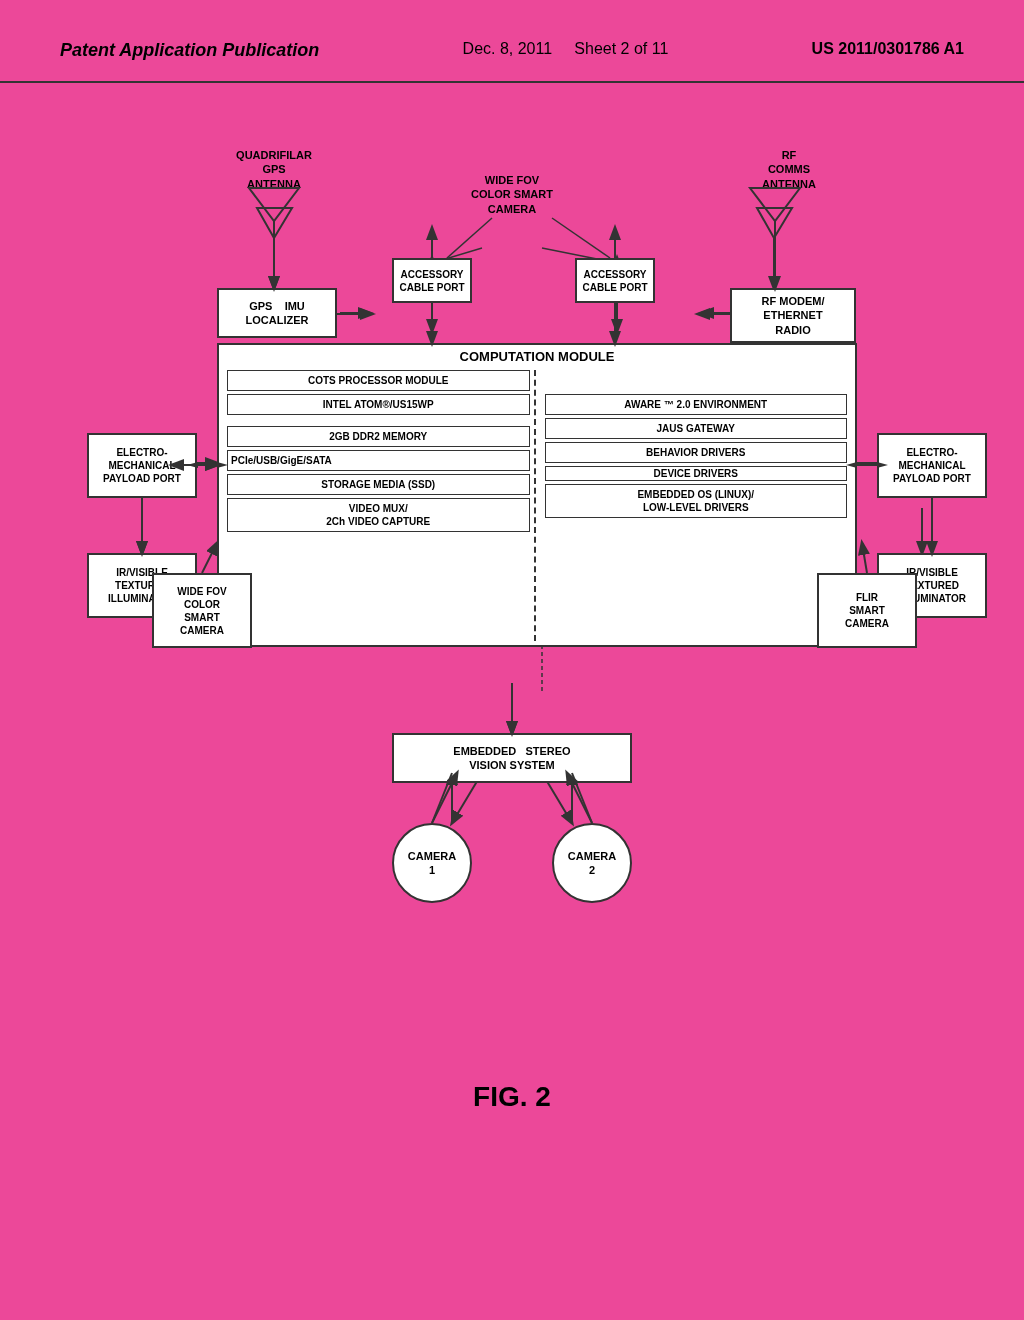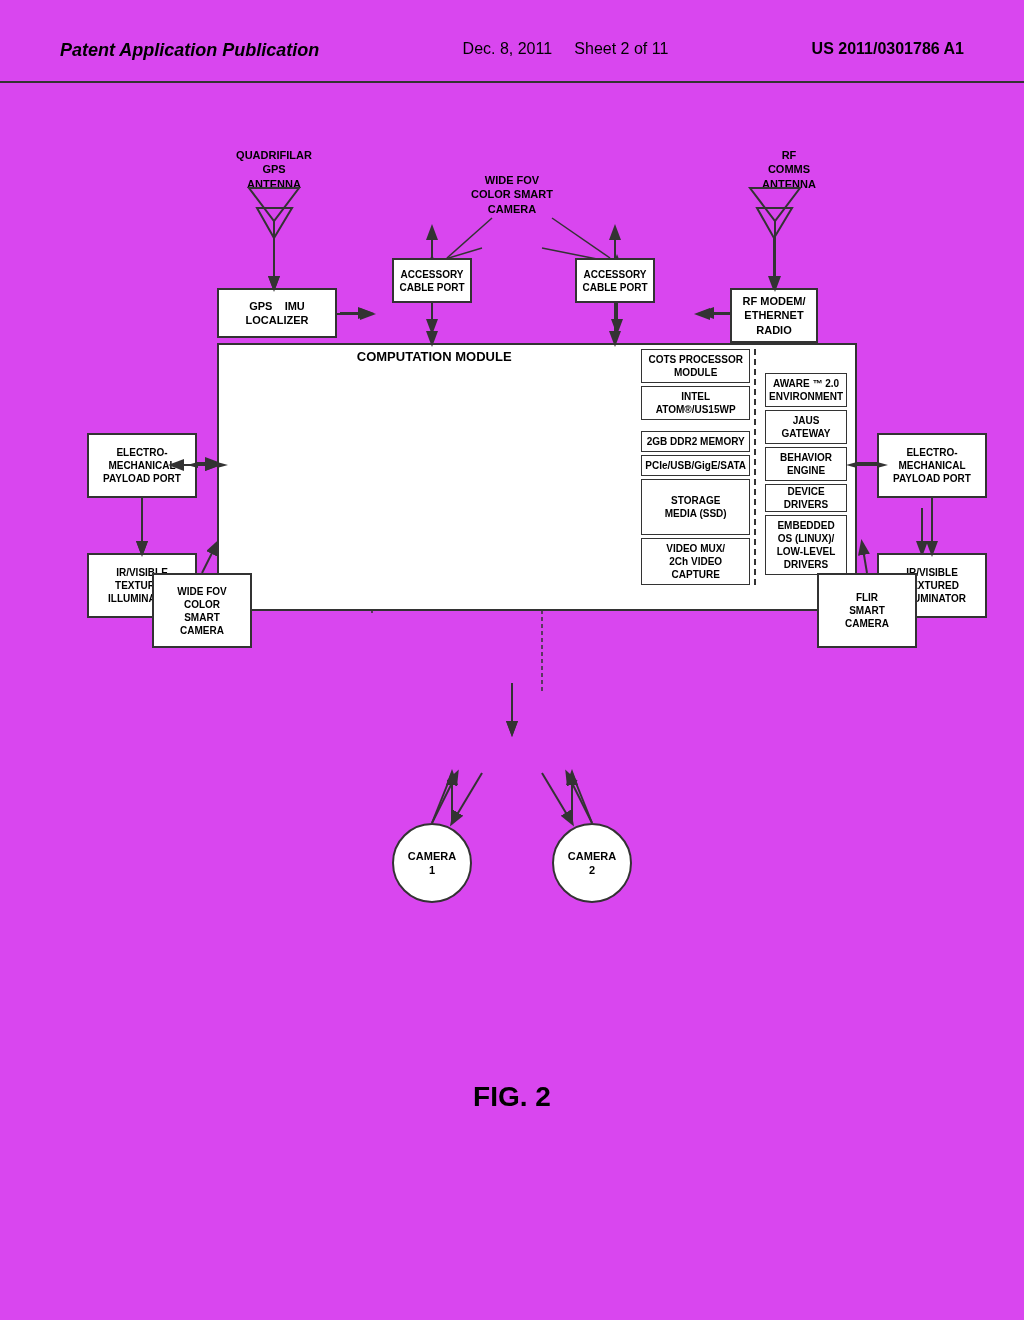--- a/index.html
+++ b/index.html
@@ -7,21 +7,21 @@
       background: #fff;
       font-family: Arial, sans-serif;
       width: 1024px;
       min-height: 1320px;
       position: relative;
       overflow-x: hidden;
     }
     .page {
       width: 1024px;
       min-height: 1320px;
-      background: #d946ef;
+      background: #ec4899;
       padding: 0;
       position: relative;
     }
     
     .header {
       display: flex;
       justify-content: space-between;
       align-items: flex-start;
       padding: 40px 60px 20px 60px;
       border-bottom: 2px solid #333;
@@ -177,21 +177,21 @@
       <line x1="310" y1="500" x2="310" y2="520" stroke="#333" stroke-width="1.5"></line>
 
       <line x1="480" y1="258" x2="480" y2="598" stroke="#333" stroke-width="1.5" stroke-dasharray="4,3"></line>
 
     </svg>
 
     <div class="box" style="left:155px; top:195px; width:120px; height:50px; font-size:11px;">
       GPS &nbsp;&nbsp; IMU<br>LOCALIZER
     </div>
 
-    <div class="box" style="left:668px; top:195px; width:88px; height:55px;">
+    <div class="box" style="left:668px; top:195px; width:126px; height:55px;">
       RF MODEM/<br>ETHERNET<br>RADIO
     </div>
 
     <div class="label-only" style="left:380px; top:80px; width:140px;">
       WIDE FOV<br>COLOR SMART<br>CAMERA
     </div>
 
     <div class="label-only" style="left:162px; top:55px; width:100px;">
       QUADRIFILAR<br>GPS<br>ANTENNA
     </div>
@@ -201,47 +201,47 @@
     </div>
 
     <div class="box" style="left:330px; top:165px; width:80px; height:45px; font-size:10px;">
       ACCESSORY<br>CABLE PORT
     </div>
 
     <div class="box" style="left:513px; top:165px; width:80px; height:45px; font-size:10px;">
       ACCESSORY<br>CABLE PORT
     </div>
 
-    <div class="box" style="left:155px; top:250px; width:640px; height:268px; font-size:13px; align-items:flex-start; justify-content:flex-start; padding:4px 8px;">
+    <div class="box" style="left:155px; top:250px; width:640px; height:304px; font-size:13px; align-items:flex-start; justify-content:flex-start; flex-direction:column; padding:4px 8px;">
       <div style="font-size:13px; font-weight:bold; text-align:center; width:100%; margin-bottom:4px;">COMPUTATION MODULE</div>
 
       <div style="display:flex; width:100%; flex:1; gap:5px;">
 
         <div style="flex:1; border-right:2px dashed #333; padding-right:4px;">
 
           <div style="border:1.5px solid #333; text-align:center; font-size:10px; font-weight:bold; padding:3px; margin-bottom:3px;">COTS PROCESSOR MODULE</div>
 
           <div style="border:1.5px solid #333; text-align:center; font-size:10px; font-weight:bold; padding:3px; margin-bottom:11px;">INTEL ATOM®/US15WP</div>
 
           <div style="border:1.5px solid #333; text-align:center; font-size:10px; font-weight:bold; padding:3px; margin-bottom:3px;">2GB DDR2 MEMORY</div>
 
           <div style="border:1.5px solid #333; text-align:left; font-size:10px; font-weight:bold; padding:3px; margin-bottom:3px;">PCIe/USB/GigE/SATA</div>
 
-          <div style="border:1.5px solid #333; text-align:center; font-size:10px; font-weight:bold; padding:14px; margin-bottom:3px; margin-top:2px;">STORAGE MEDIA (SSD)</div>
+          <div style="border:1.5px solid #333; text-align:center; font-size:10px; font-weight:bold; padding:3px; margin-bottom:3px; margin-top:2px;">STORAGE MEDIA (SSD)</div>
 
           <div style="border:1.5px solid #333; text-align:center; font-size:10px; font-weight:bold; padding:3px;">VIDEO MUX/<br>2Ch VIDEO CAPTURE</div>
         </div>
 
         <div style="flex:1; padding-left:4px;">
 
           <div style="border:1.5px solid #333; text-align:center; font-size:10px; font-weight:bold; padding:3px; margin-bottom:3px;margin-top:24px;">AWARE ™ 2.0 ENVIRONMENT</div>
 
           <div style="border:1.5px solid #333; text-align:center; font-size:10px; font-weight:bold; padding:3px; margin-bottom:3px;">JAUS GATEWAY</div>
 
-          <div style="border:1.5px solid #333; text-align:center; font-size:10px; font-weight:bold; padding:3px; margin-bottom:3px;">BEHAVIOR ENGINE</div>
+          <div style="border:1.5px solid #333; text-align:center; font-size:10px; font-weight:bold; padding:3px; margin-bottom:3px;">BEHAVIOR DRIVERS</div>
 
 
           <div style="border:1.5px solid #333; text-align:center; font-size:10px; font-weight:bold; padding:0; margin-bottom:3px;">DEVICE DRIVERS</div>
 
           <div style="border:1.5px solid #333; text-align:center; font-size:10px; font-weight:bold; padding:3px;">EMBEDDED OS (LINUX)/<br>LOW-LEVEL DRIVERS</div>
         </div>
       </div>
     </div>
 
     <div class="box" style="left:25px; top:340px; width:110px; height:65px; font-size:10px;">
@@ -261,20 +261,23 @@
     </div>
 
     <div class="box" style="left:90px; top:480px; width:100px; height:75px; font-size:10px;">
       WIDE FOV<br>COLOR<br>SMART<br>CAMERA
     </div>
 
     <div class="box" style="left:755px; top:480px; width:100px; height:75px; font-size:10px;">
       FLIR<br>SMART<br>CAMERA
     </div>
 
+    <div class="box" style="left:330px; top:640px; width:240px; height:50px; font-size:11px;">
+      EMBEDDED &nbsp; STEREO<br>VISION SYSTEM
+    </div>
 
     <div class="circle" style="left:330px; top:730px; width:80px; height:80px; font-size:11px;">
       CAMERA<br>1
     </div>
 
     <div class="circle" style="left:490px; top:730px; width:80px; height:80px; font-size:11px;">
       CAMERA<br>2
     </div>
 
     <svg class="svg-overlay" xmlns="http://www.w3.org/2000/svg">

